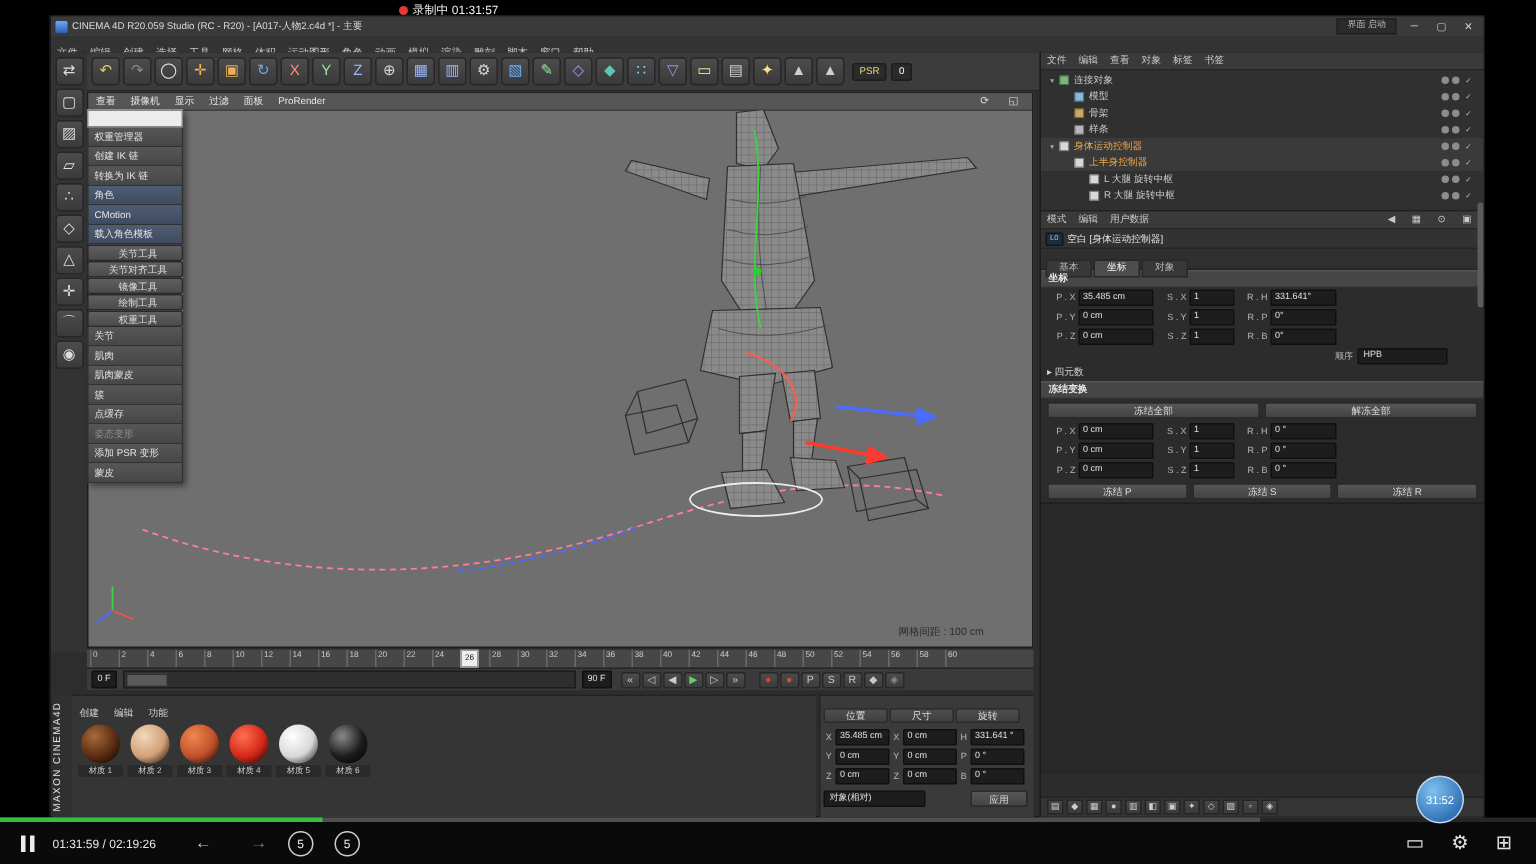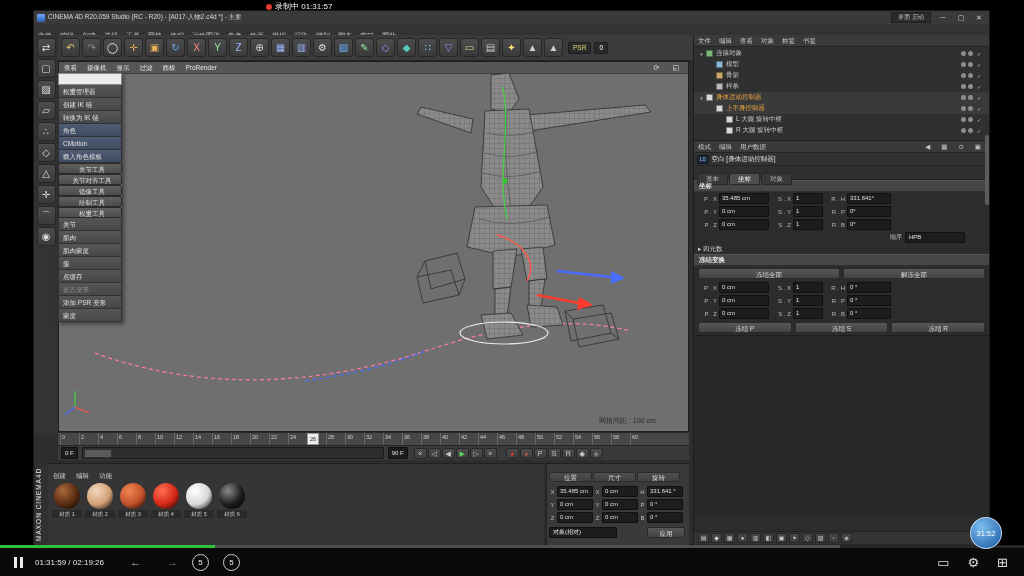--- a/index.html
+++ b/index.html
@@ -95,21 +95,21 @@
   #prog{position:absolute;left:0;top:545px;width:1024px;height:3px;background:#262626}
   #prog-buffer{position:absolute;left:0;top:0;height:3px;background:#4f4f4f}
   #prog-played{position:absolute;left:0;top:0;height:3px;background:#2fc13f;z-index:1}
   #controls{position:absolute;left:0;top:548px;width:1024px;height:28px;background:#0a0a0a;display:flex;align-items:center}
   #pause-icon{width:9px;height:11px;border-left:3px solid #ededed;border-right:3px solid #ededed;margin:0 12px 0 14px;box-sizing:border-box}
   #ptime{font-size:8px;color:#e8e8e8;white-space:nowrap}
   .navarrow{font-size:11px;margin-left:26px}
   .skipbtn{width:17px;height:17px;border:1px solid #cfcfcf;border-radius:50%;color:#eee;font-size:8px;line-height:16px;text-align:center;margin-left:14px;box-sizing:border-box}
   #ctl-right{margin-left:auto;display:flex;align-items:center;gap:18px;padding-right:16px}
   #ctl-right span{font-size:13px;color:#e0e0e0}
-  #bubble{position:absolute;left:970px;top:517px;width:30px;height:30px;border-radius:50%;background:radial-gradient(circle at 35% 30%,#7ec0f0,#2f6fb4 75%);border:1px solid rgba(255,255,255,.65);color:#fff;font-size:7.5px;display:flex;align-items:center;justify-content:center;z-index:9}
+  #bubble{position:absolute;left:944px;top:517px;width:30px;height:30px;border-radius:50%;background:radial-gradient(circle at 35% 30%,#7ec0f0,#2f6fb4 75%);border:1px solid rgba(255,255,255,.65);color:#fff;font-size:7.5px;display:flex;align-items:center;justify-content:center;z-index:9}
 </style>
 </head>
 <body>
 
 <div id="stage">
 
   <div id="rec-badge">
     <div id="rec-dot"></div>
     <span>录制中 01:31:57</span>
   </div>

